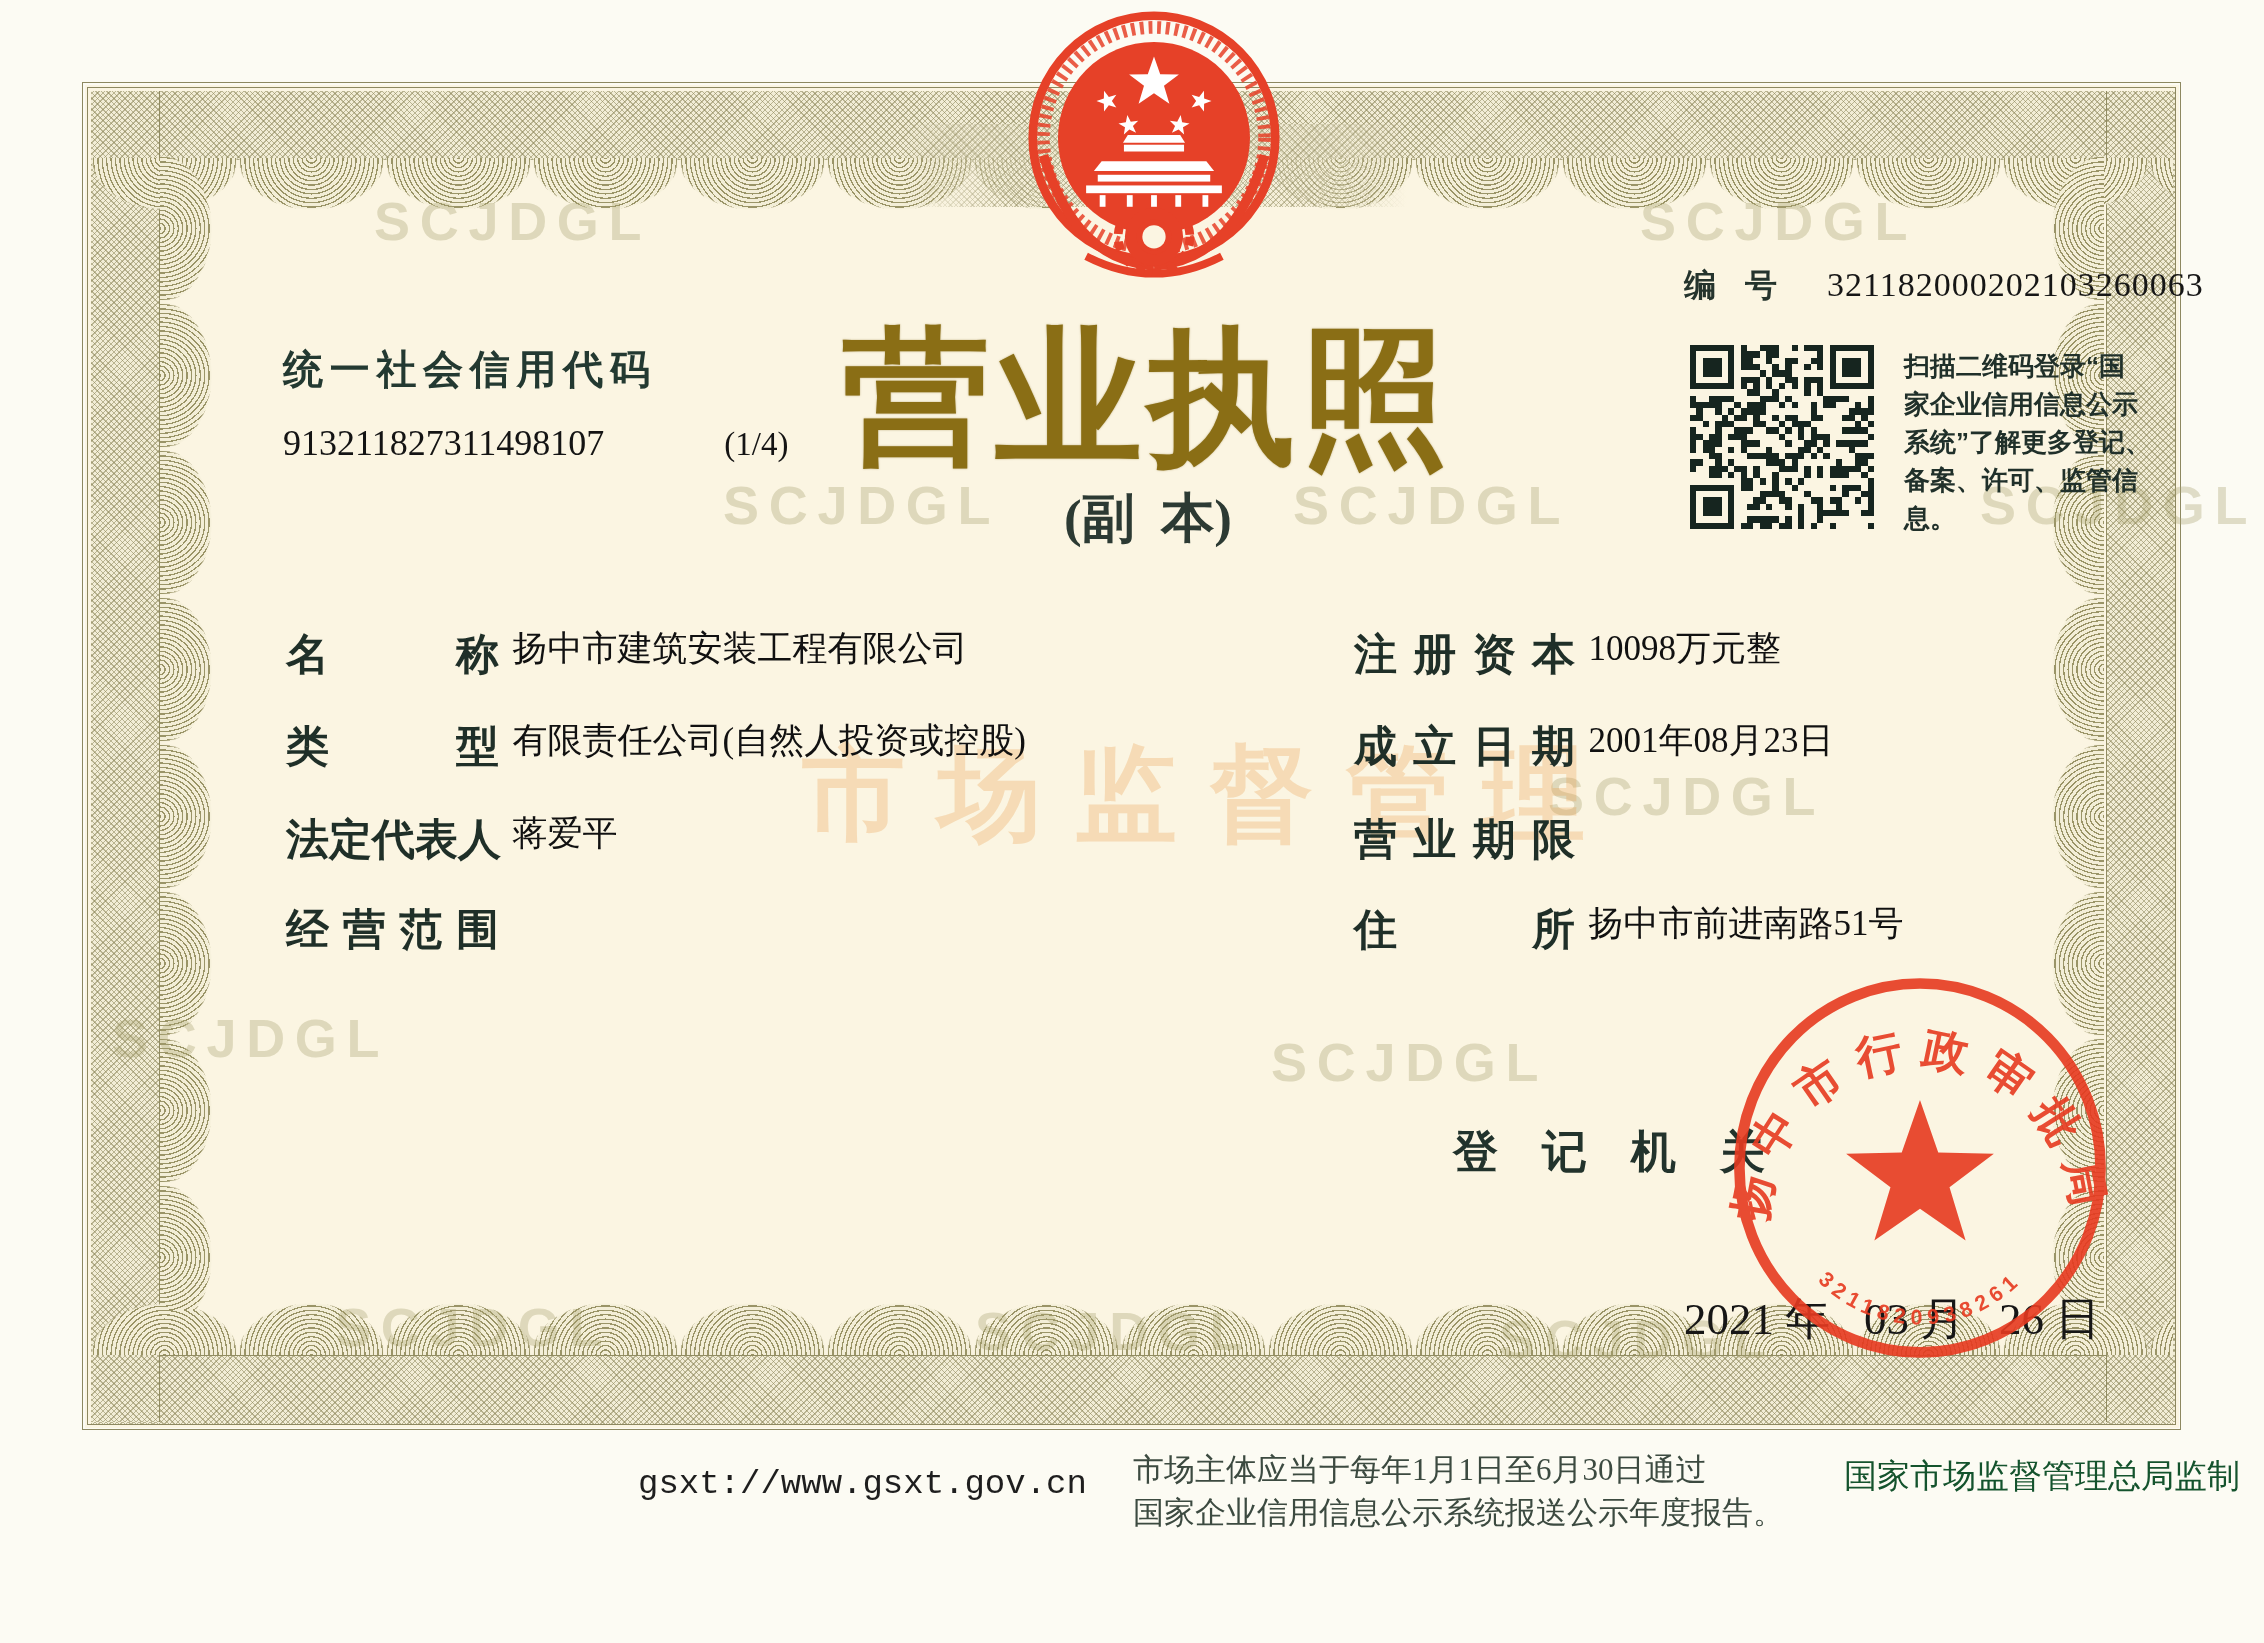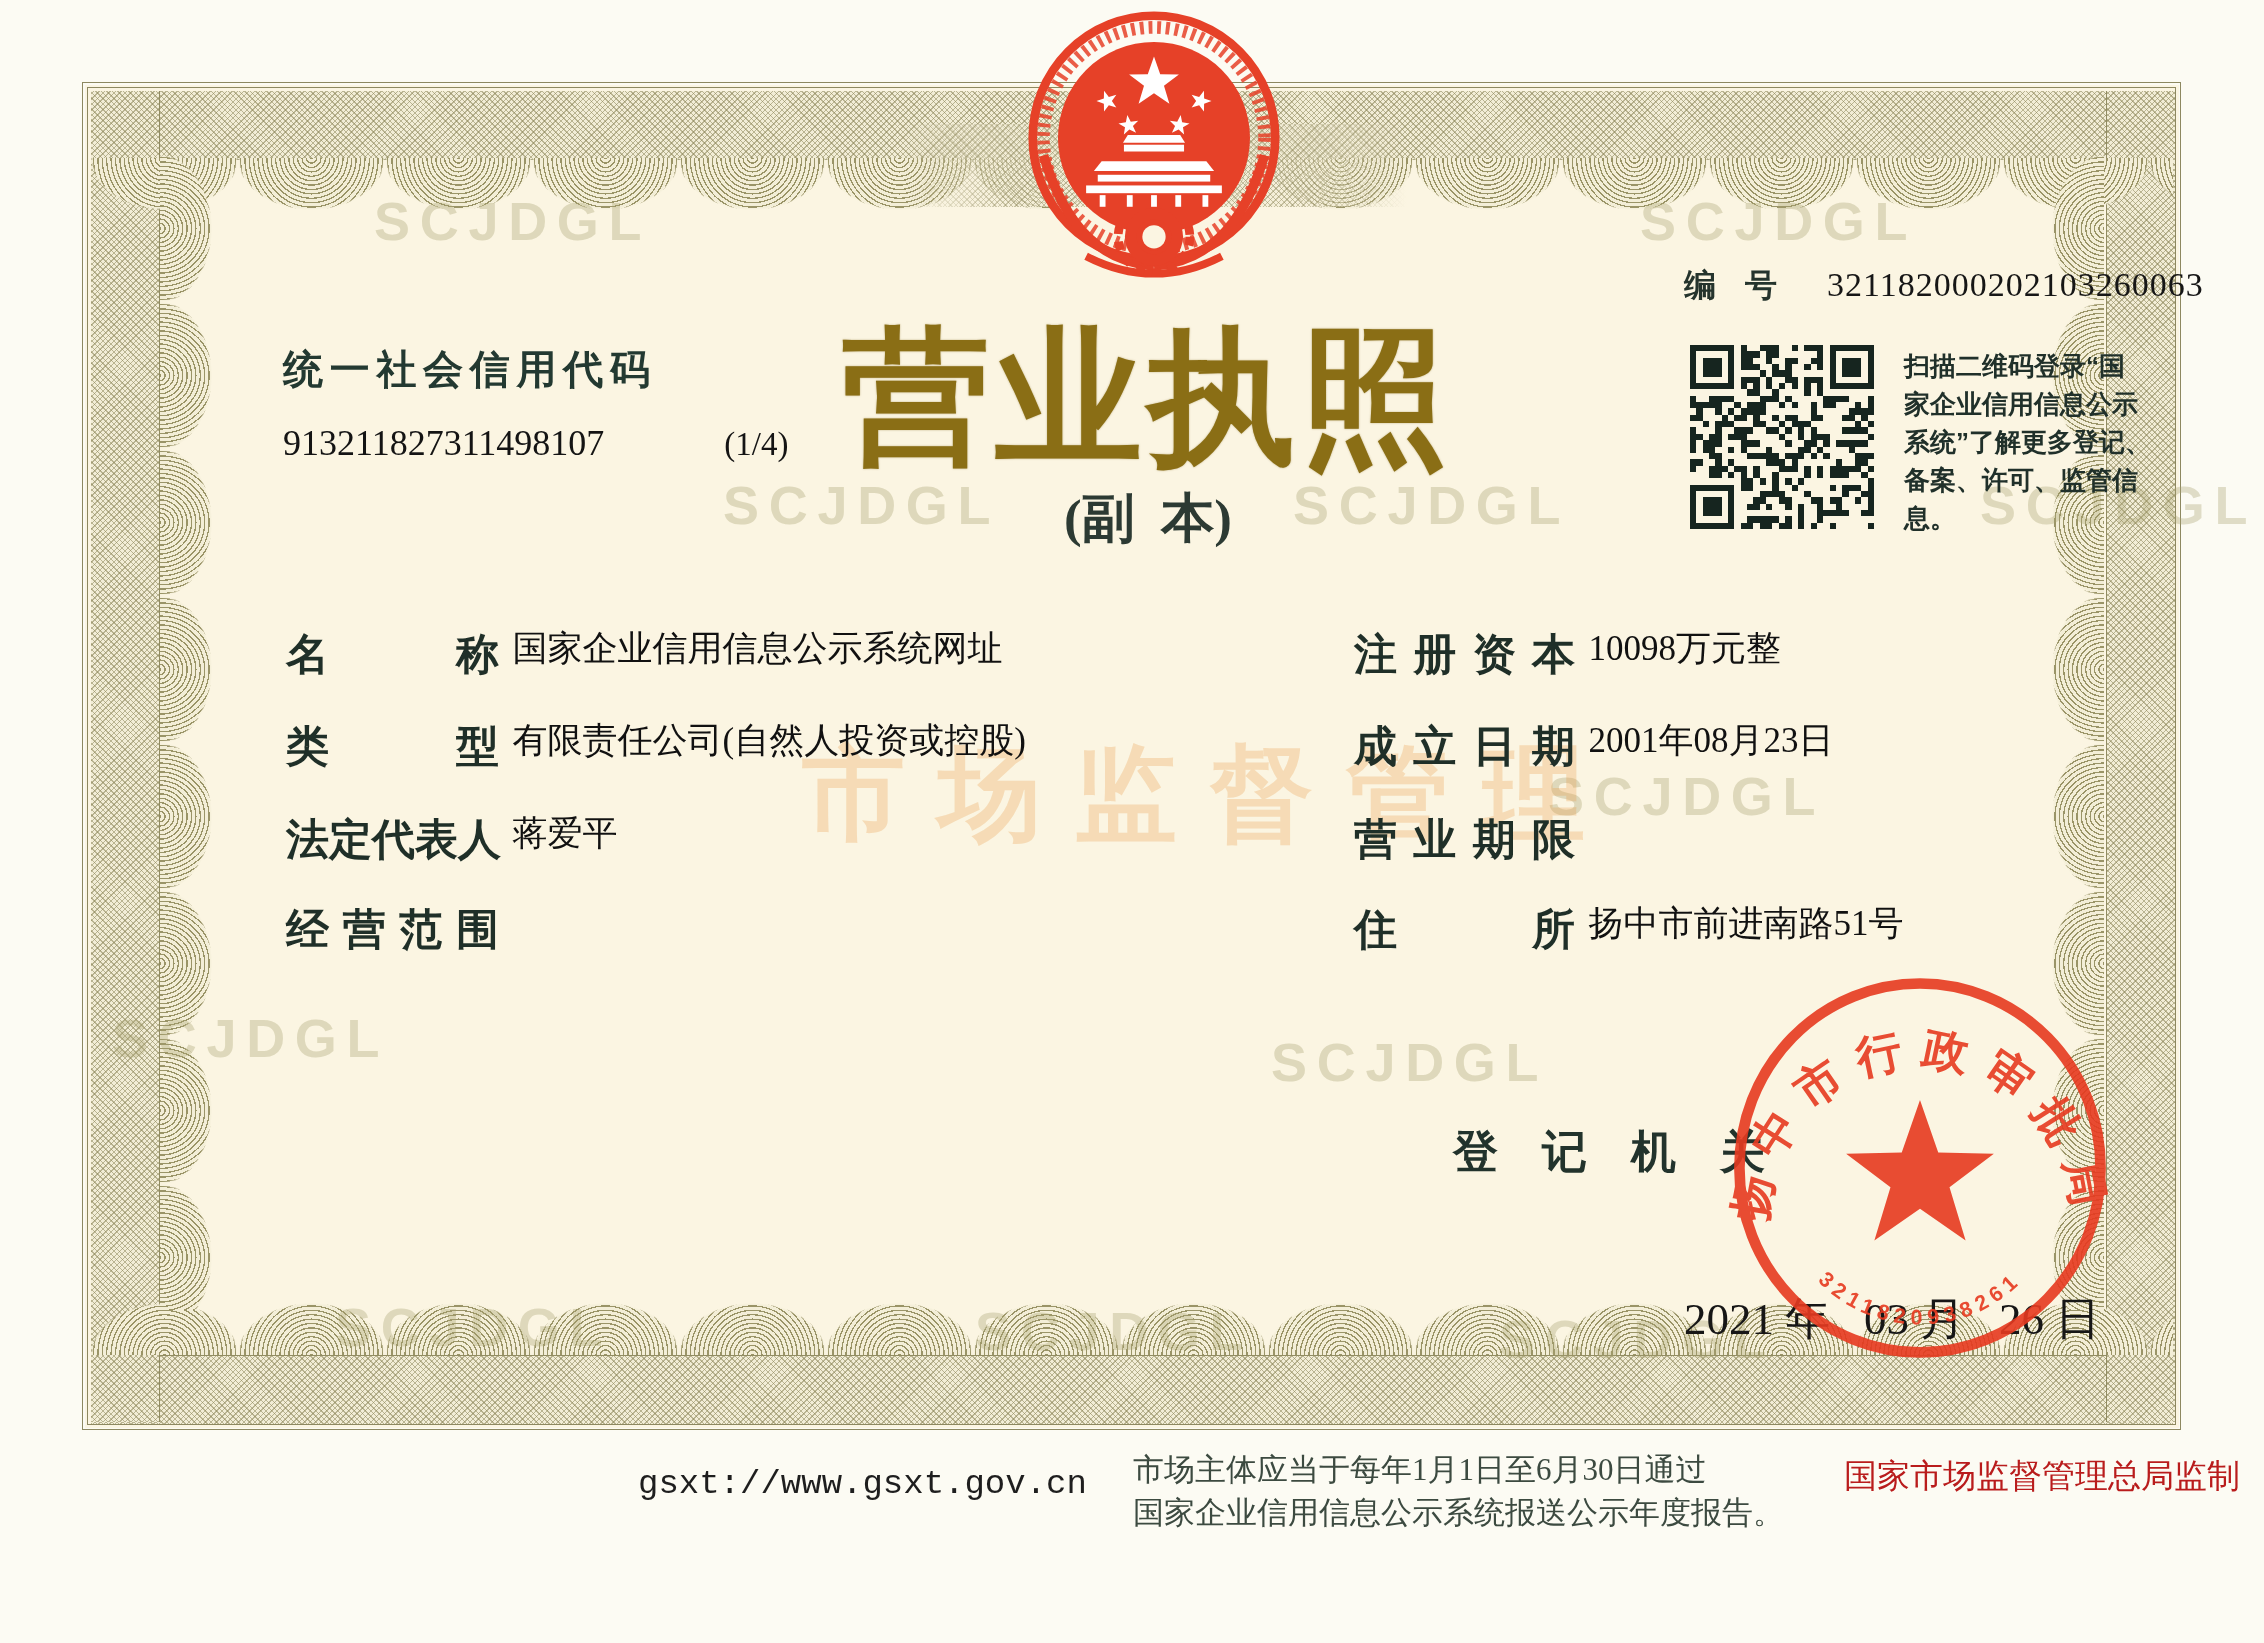--- a/index.html
+++ b/index.html
@@ -83,21 +83,21 @@
          font-family:"Liberation Sans",sans-serif;font-weight:700;font-size:45px;color:#22332c;}
   .reg-date{position:absolute;left:1684px;top:1289px;z-index:4;font-size:45px;color:#161616;white-space:pre;}
   .stamp{position:absolute;left:1720px;top:966px;width:400px;height:406px;z-index:6;opacity:.9;}
   .emblem{position:absolute;left:1026px;top:7.8px;width:256px;height:283px;z-index:5;}
   
   .footer-site-label{position:absolute;left:109px;top:1456px;font-size:33px;color:#3c4a40;z-index:3;}
   .footer-url{position:absolute;left:638px;top:1465px;font-family:"Liberation Mono",monospace;
          font-size:34px;color:#1e1e1e;z-index:3;}
   .footer-notice{position:absolute;left:1133px;top:1448px;font-size:31px;line-height:43px;
          color:#3c4a40;white-space:pre-line;z-index:3;}
-  .footer-publisher{position:absolute;left:1844px;top:1454px;font-size:33px;color:#b91c1c;z-index:3;}
+  .footer-publisher{position:absolute;left:1844px;top:1454px;font-size:33px;color:#14532d;z-index:3;}
 </style>
 </head>
 <body>
 
 <div class="page">
 
   <div class="paper"></div>
 
   <div class="wm" style="left:374px;top:190px">SCJDGL</div>
   <div class="wm" style="left:1640px;top:190px">SCJDGL</div>
@@ -195,21 +195,21 @@
   <div class="qr-caption">扫描二维码登录“国
 家企业信用信息公示
 系统”了解更多登记、
 备案、许可、监管信息。</div>
 
   <div class="field" style="left:286px;top:626px">
     <div class="flabel spread w220">
         <span>名</span>
         <span>称</span>
       </div>
-    <div class="fvalue">国家企业信用信息公示系统网址</div>
+    <div class="fvalue">扬中市建筑安装工程有限公司</div>
   </div>
   <div class="field" style="left:286px;top:718px">
     <div class="flabel spread w220">
         <span>类</span>
         <span>型</span>
       </div>
     <div class="fvalue">有限责任公司(自然人投资或控股)</div>
   </div>
   <div class="field" style="left:286px;top:811px">
     <div class="flabel spread w220">

